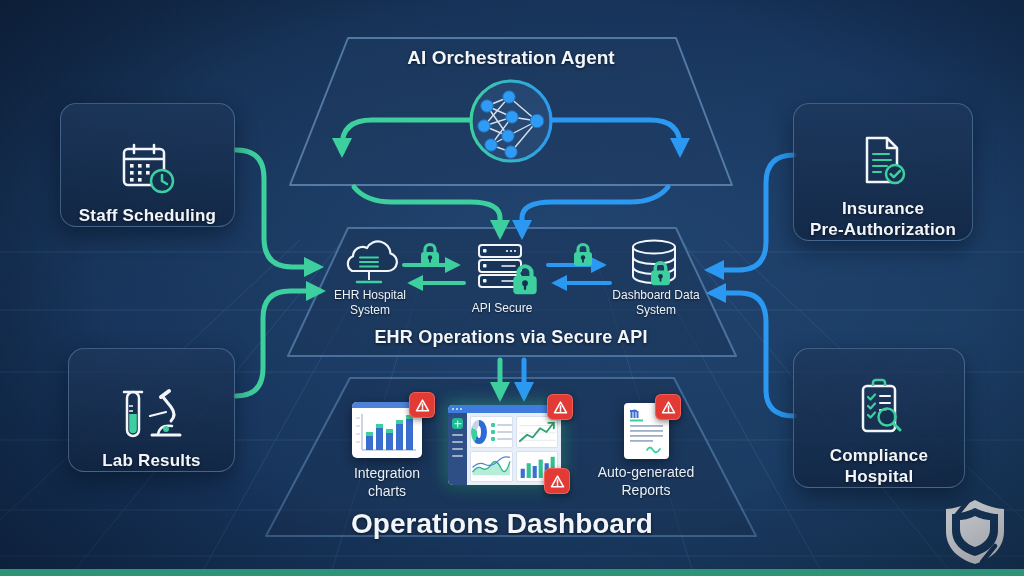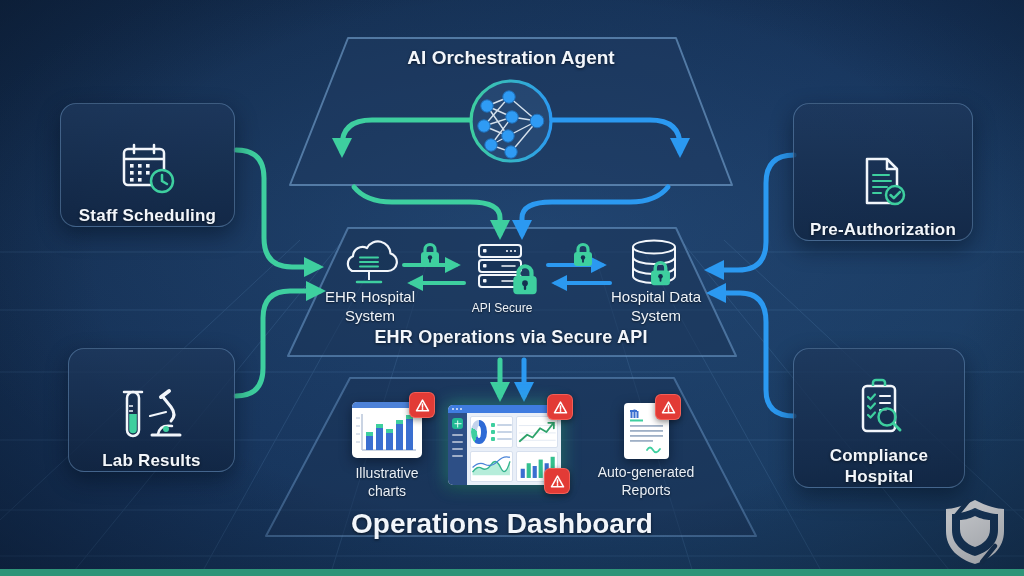--- a/index.html
+++ b/index.html
@@ -25,21 +25,21 @@
     z-index:3;
   }
   .node-label{font-size:17px;font-weight:700;line-height:1.2;text-align:center;
     text-shadow:0 1px 3px rgba(0,0,0,.55);letter-spacing:.2px;}
   .node-label span{display:block;}
   .title{position:absolute;transform:translateX(-50%);font-weight:700;text-align:center;
     text-shadow:0 1px 3px rgba(0,0,0,.6);z-index:4;white-space:nowrap;}
   .agent-title{left:511px;top:47px;font-size:19px;}
   .ehr-title{left:511px;top:327px;font-size:18px;letter-spacing:.2px;}
   .ops-title{left:502px;top:508px;font-size:28px;}
-  .sys-label{position:absolute;transform:translateX(-50%);font-size:15px;font-weight:500;
+  .sys-label{position:absolute;transform:translateX(-50%);font-size:12px;font-weight:500;
     line-height:1.25;text-align:center;color:#eef3f9;text-shadow:0 1px 2px rgba(0,0,0,.6);z-index:4;}
   .sys-label span{display:block;}
   .mini-label{position:absolute;transform:translateX(-50%);font-size:14px;line-height:1.25;
     text-align:center;color:#e9eff6;text-shadow:0 1px 2px rgba(0,0,0,.55);z-index:4;}
   .mini-label span{display:block;}
   
   .card{position:absolute;background:#fff;border-radius:5px;z-index:4;
     box-shadow:0 4px 12px rgba(3,12,26,.5);}
   .card-charts{left:352px;top:402px;width:70px;height:56px;}
   .card-charts .strip{position:absolute;left:0;top:0;right:0;height:6px;border-radius:5px 5px 0 0;background:#4d82d8;}
@@ -220,21 +220,21 @@
   <div class="title ops-title">Operations Dashboard</div>
 
   <div class="sys-label" style="left:370px;top:288px;">
     <span>EHR Hospital</span>
       <span>System</span>
   </div>
   <div class="sys-label" style="left:502px;top:301px;font-size:12px;">
     <span>API Secure</span>
   </div>
   <div class="sys-label" style="left:656px;top:288px;">
-    <span>Hospital Data</span>
+    <span>Dashboard Data</span>
       <span>System</span>
   </div>
 
   <div class="node-box" style="left:60px;top:103px;width:173px;height:122px;">
     <svg width="64" height="56" viewBox="0 0 64 56">
       <rect x="8" y="8" width="40" height="36" rx="4" fill="none" stroke="#f2f6fb" stroke-width="2.5"></rect>
       <line x1="8" y1="18" x2="48" y2="18" stroke="#f2f6fb" stroke-width="2.5"></line>
       <line x1="18" y1="4" x2="18" y2="12" stroke="#f2f6fb" stroke-width="2.5" stroke-linecap="round"></line>
       <line x1="38" y1="4" x2="38" y2="12" stroke="#f2f6fb" stroke-width="2.5" stroke-linecap="round"></line>
       <g fill="#f2f6fb">
@@ -273,20 +273,21 @@
     <svg width="60" height="56" viewBox="0 0 60 56">
       <path d="M14,4 H34 L44,14 V48 H14 Z" fill="none" stroke="#f2f6fb" stroke-width="2.5" stroke-linejoin="round"></path>
       <path d="M34,4 V14 H44" fill="none" stroke="#f2f6fb" stroke-width="2.5" stroke-linejoin="round"></path>
       <g stroke="#3ECF9F" stroke-width="2" stroke-linecap="round">
         <path d="M20,20 H36 M20,26 H38 M20,32 H34 M20,38 H28"></path>
       </g>
       <circle cx="42" cy="40" r="9" fill="#14304f" stroke="#3ECF9F" stroke-width="2.5"></circle>
       <path d="M37.5,40 L40.8,43.2 L47,36.8" fill="none" stroke="#3ECF9F" stroke-width="2.5" stroke-linecap="round" stroke-linejoin="round"></path>
     </svg>
     <div class="node-label">
+      <span>Insurance</span>
         <span>Pre-Authorization</span>
     </div>
   </div>
 
   <div class="node-box" style="left:793px;top:348px;width:170px;height:138px;">
     <svg width="60" height="60" viewBox="0 0 60 60">
       <rect x="14" y="9" width="32" height="45" rx="4" fill="none" stroke="#f2f6fb" stroke-width="2.5"></rect>
       <path d="M24,9 V5.5 a3 3 0 0 1 3,-2.5 h6 a3 3 0 0 1 3,2.5 V9" fill="none" stroke="#3ECF9F" stroke-width="2.5" stroke-linejoin="round"></path>
       <g stroke="#3ECF9F" stroke-width="2.2" stroke-linecap="round" stroke-linejoin="round" fill="none">
         <path d="M19,20 l2.5,2.5 l4.5,-5"></path>
@@ -431,21 +432,21 @@
     <div class="warn" style="right:-12px;top:-9px;">
       <svg width="17" height="17" viewBox="0 0 24 24">
         <path d="M12 4.5 L20.5 19.5 H3.5 Z" fill="none" stroke="#fff" stroke-width="2.2" stroke-linejoin="round"></path>
         <line x1="12" y1="10" x2="12" y2="14.4" stroke="#fff" stroke-width="2.2" stroke-linecap="round"></line>
         <circle cx="12" cy="17" r="1.3" fill="#fff"></circle>
       </svg>
     </div>
   </div>
 
   <div class="mini-label" style="left:387px;top:465px;">
-    <span>Illustrative</span>
+    <span>Integration</span>
       <span>charts</span>
   </div>
   <div class="mini-label" style="left:646px;top:464px;">
     <span>Auto-generated</span>
       <span>Reports</span>
   </div>
 
   <div class="footer-bar"></div>
 </div>
 

